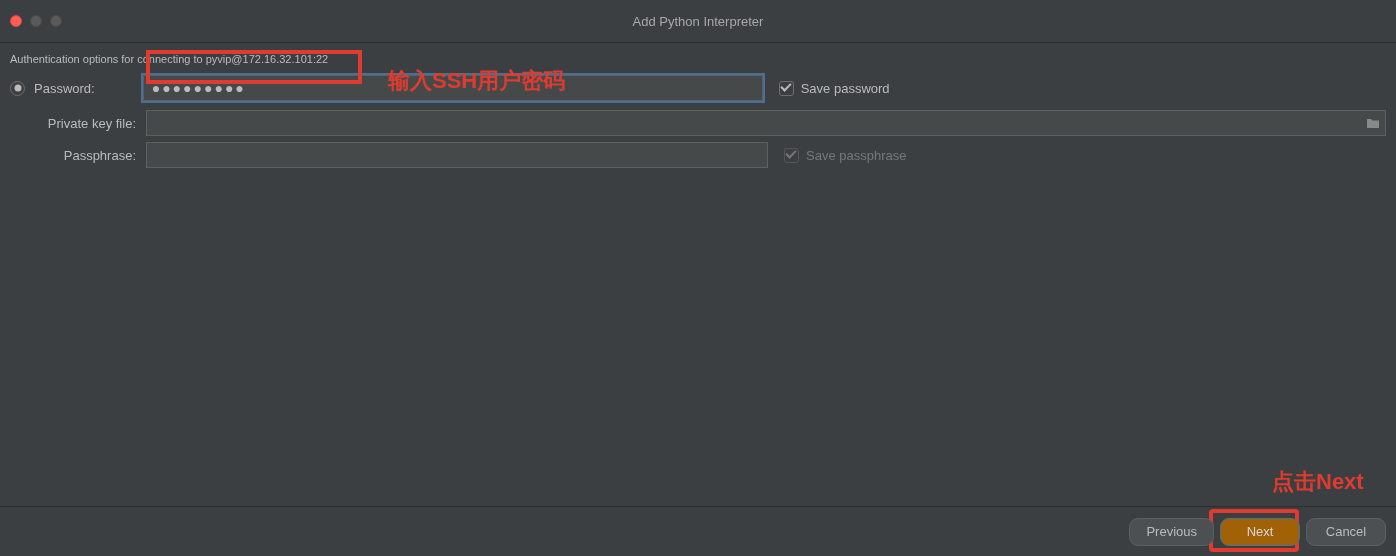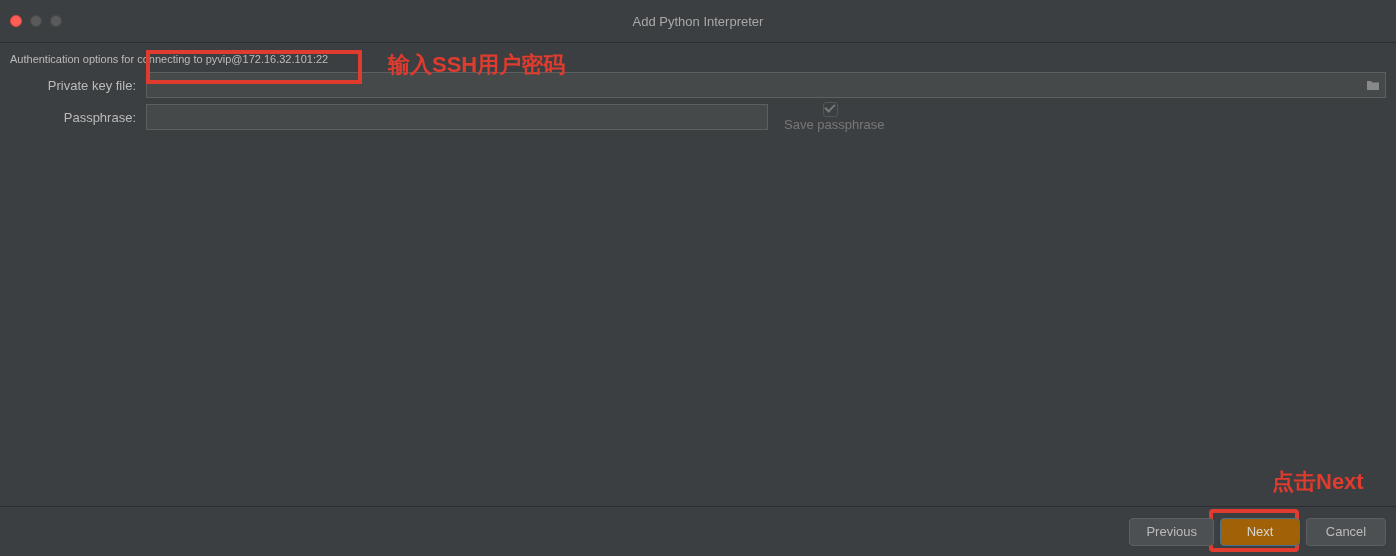--- a/index.html
+++ b/index.html
@@ -115,21 +115,21 @@
       height: 43px;
       border-radius: 4px;
     }
     .red-annot {
       position: absolute;
       color: #e03b2f;
       font-size: 22px;
       font-weight: 600;
       pointer-events: none;
     }
-    .annot1 { left: 388px; top: 50px; }
+    .annot1 { left: 388px; top: 66px; }
     .annot2 { left: 1272px; top: 467px; }
     
     .save-check-wrap {
       display: flex;
       align-items: center;
       margin-left: 16px;
     }
     .checkbox {
       width: 15px;
       height: 15px;
@@ -198,41 +198,41 @@
       cursor: pointer;
     }
     .folder-icon {
       width: 14px;
       height: 11px;
       fill: #87898a;
     }
     .pass-input {
       width: 622px;
     }
-    .pass-input + .save-check-wrap { margin-left: 16px; flex-direction: column; }
+    .pass-input + .save-check-wrap { margin-left: 16px; }
     
     .button-bar {
       position: absolute;
       bottom: 0;
       left: 0;
       right: 0;
       height: 50px;
       display: flex;
       align-items: center;
       justify-content: flex-end;
       padding: 0 10px;
       gap: 6px;
       border-top: 1px solid #2b2d2f;
     }
     .btn {
       height: 28px;
       padding: 0 16px;
       background: #4c5052;
       border: 1px solid #5e6060;
-      border-radius: 4px;
+      border-radius: 9px;
       color: #bbbbbb;
       font-size: 13px;
       cursor: pointer;
       display: flex;
       align-items: center;
       justify-content: center;
       min-width: 80px;
     }
     .btn.primary {
       background: #a16207;
@@ -249,20 +249,29 @@
     <div class="light red"></div>
     <div class="light yellow"></div>
     <div class="light green"></div>
   </div>
   <div class="window-title">Add Python Interpreter</div>
 </div>
 
 <div class="content">
   <div class="subtitle">Authentication options for connecting to pyvip@172.16.32.101:22</div>
 
+  <div class="option-row password-row">
+    <div class="radio selected"></div>
+    <span class="radio-label">Password:</span>
+    <input class="password-input" type="text" readonly="" value="●●●●●●●●●" style="">
+    <div class="save-check-wrap">
+      <div class="checkbox checked"></div>
+      <span class="check-label">Save password</span>
+    </div>
+  </div>
 
 
   <div class="field-row">
     <div class="indent-label">Private key file:</div>
     <div class="pk-wrap">
       <input class="text-input pk-input" type="text" value="" style="">
       <div class="folder-btn">
         <svg class="folder-icon" viewBox="0 0 14 11">
           <path d="M1 1 h4 l1.5 1.5 H13 V10 H1 Z"></path>
         </svg>

